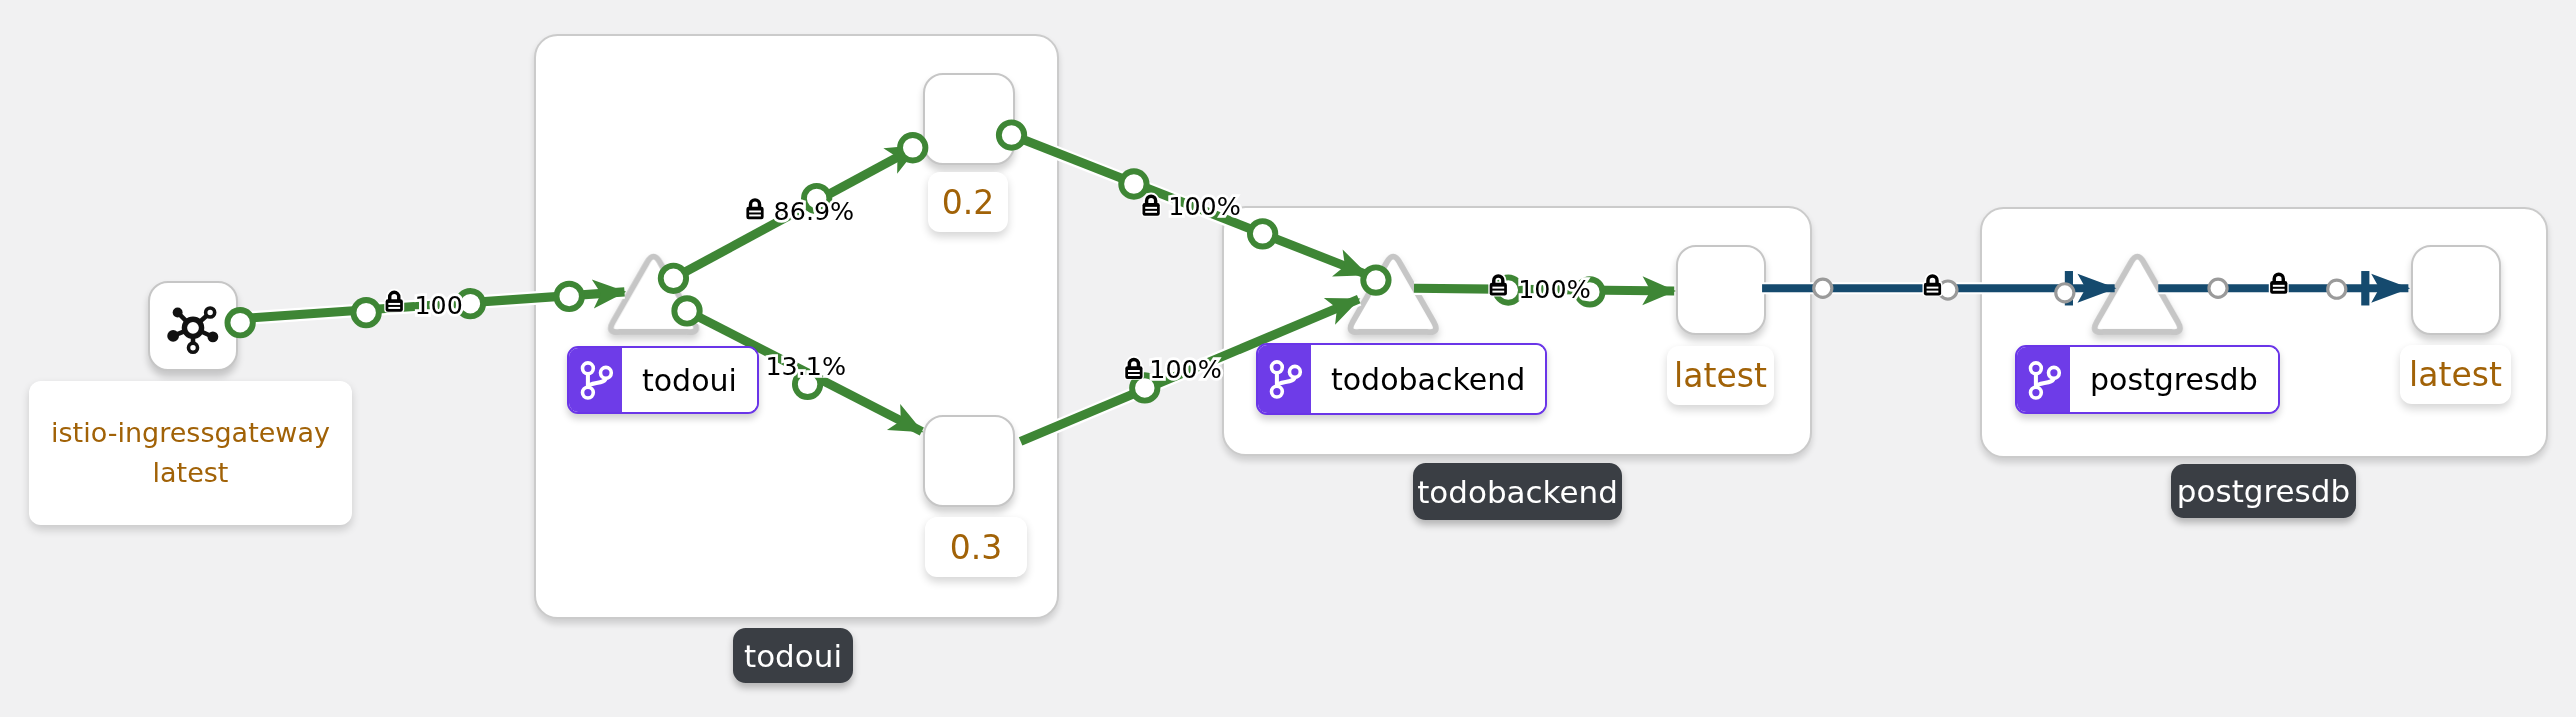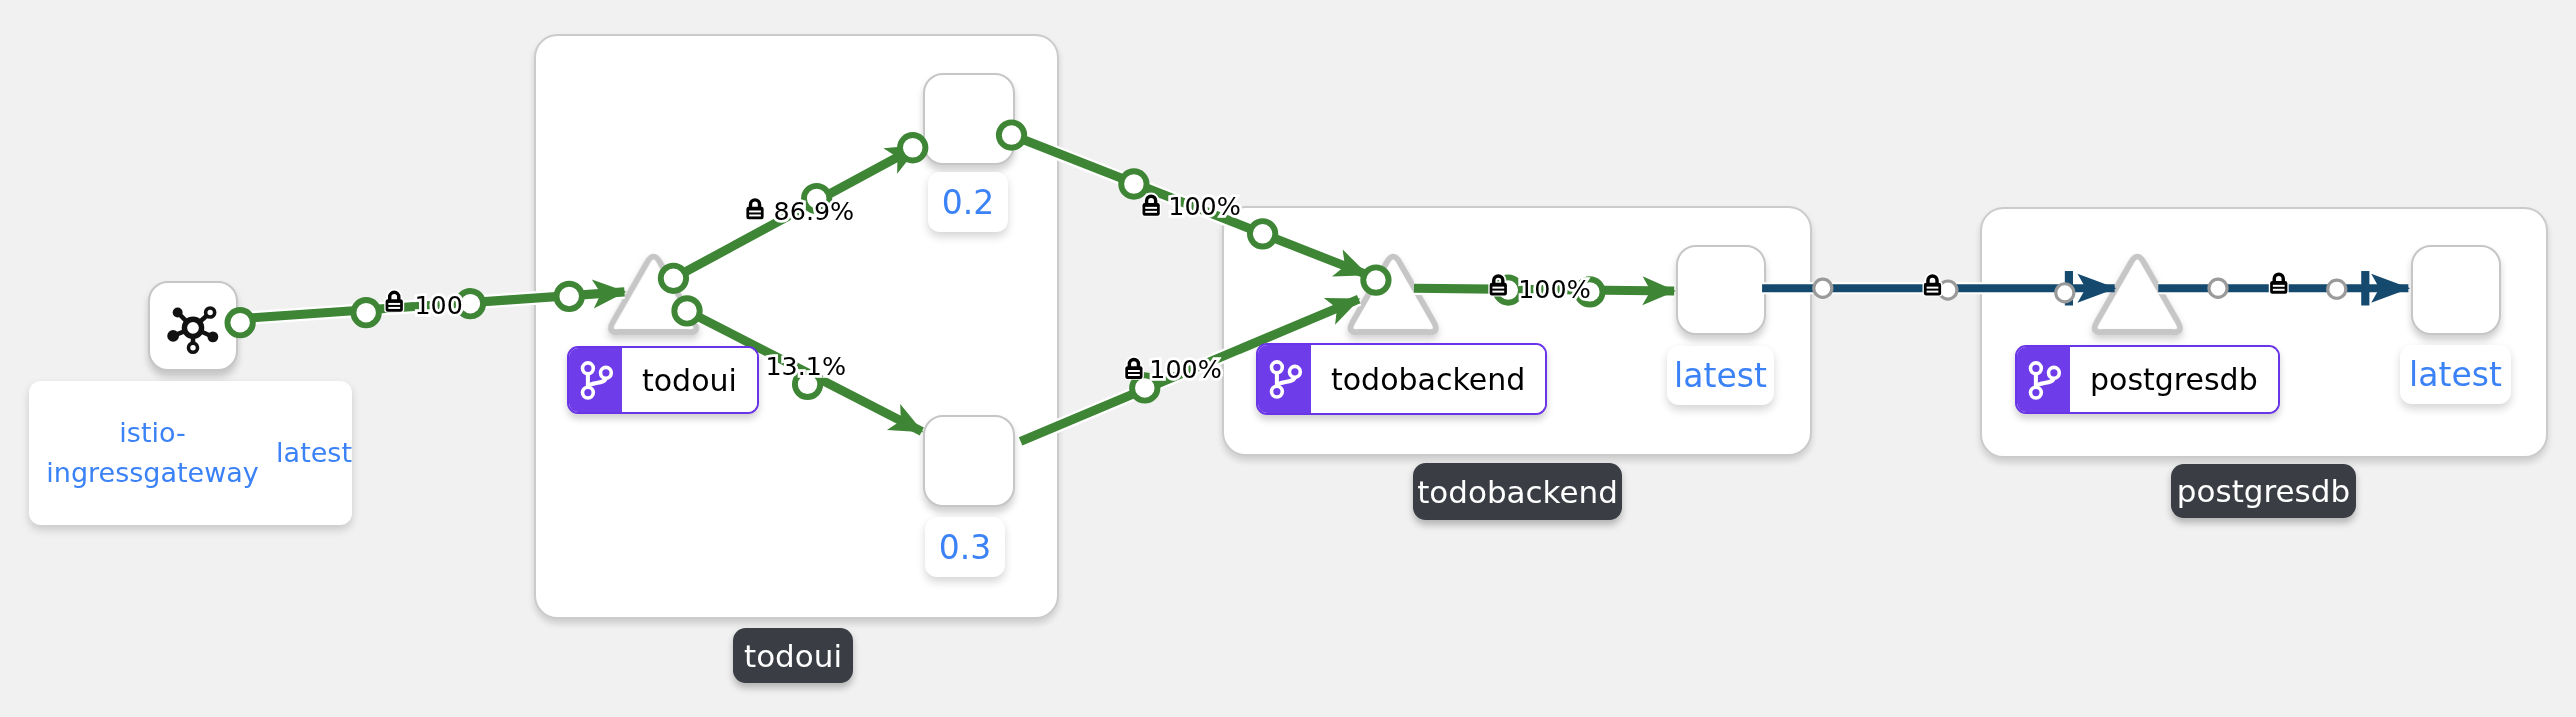--- a/index.html
+++ b/index.html
@@ -6,23 +6,23 @@
   .canvas{position:relative;width:2576px;height:717px;background:#f1f1f2;overflow:hidden;
           font-family:"DejaVu Sans","Liberation Sans",sans-serif;}
   
   .group{position:absolute;background:#ffffff;border:2.7px solid #cbcbcb;border-radius:23.6px;
          box-shadow:0 4.5px 6.3px rgba(0,0,0,.14);}
   
   .node{position:absolute;background:#ffffff;border:2.7px solid #c6c6c6;border-radius:20px;
         box-shadow:0 5.4px 7.3px rgba(0,0,0,.18);display:flex;align-items:center;justify-content:center;}
   
   .nlabel{position:absolute;background:#ffffff;border-radius:12px;box-shadow:0 4.5px 8.2px rgba(0,0,0,.16);
-          display:flex;align-items:center;justify-content:center;color:#3b82f6;}
+          display:flex;align-items:center;justify-content:center;color:#a16207;}
   .nlabel.small{font-size:33px;}
-  .gwlabel{font-size:27px;line-height:40px;text-align:center;flex-direction:row;padding:5.4px 0;}
+  .gwlabel{font-size:27px;line-height:40px;text-align:center;flex-direction:column;padding:5.4px 0;}
   
   .badge{position:absolute;background:#3a3e44;color:#fff;border-radius:12.7px;
          box-shadow:0 4.5px 7.3px rgba(0,0,0,.25);display:flex;align-items:center;justify-content:center;
          font-size:31px;}
   
   .pill{position:absolute;display:flex;align-items:stretch;border:2.7px solid #6a35e8;border-radius:11px;
         background:#ffffff;box-shadow:0 4.5px 7.3px rgba(0,0,0,.18);overflow:hidden;}
   .pill .icn{background:#6e3ce8;width:53px;display:flex;align-items:center;justify-content:center;flex:0 0 53px;}
   .pill .txt{display:flex;align-items:center;justify-content:center;padding:0 20px;font-size:30px;color:#000;background:#fff;}
   svg.edges{position:absolute;left:0;top:0;z-index:30;}
@@ -161,21 +161,21 @@
       <text class="elabel" x="1307" y="407">100%</text>
       <text class="elabel" x="1714" y="319">100%</text>
     </g>
   </svg>
 
   <div class="nlabel gwlabel z40" style="left:29px;top:381px;width:323px;height:133px;">
     <div>istio-ingressgateway</div>
     <div>latest</div>
   </div>
   <div class="nlabel small z40" style="left:928px;top:172px;width:80px;height:60px;">0.2</div>
-  <div class="nlabel small z40" style="left:925px;top:517px;width:80px;height:60px;">0.3</div>
+  <div class="nlabel small z40" style="left:925px;top:517px;width:102px;height:60px;">0.3</div>
   <div class="nlabel small z40" style="left:1667px;top:346px;width:107px;height:59px;">latest</div>
   <div class="nlabel small z40" style="left:2400px;top:345px;width:111px;height:59px;">latest</div>
 
   <div class="pill z40" style="left:567px;top:346px;height:64px;">
     <span class="icn">
       <svg width="36" height="42" viewBox="0 0 40 46">
         <g stroke="#fff" stroke-width="4.5" fill="none">
           <path d="M11,14 L11,32"></path>
             <path d="M31,20 C31,29 11,24 11,32"></path>
         </g>

